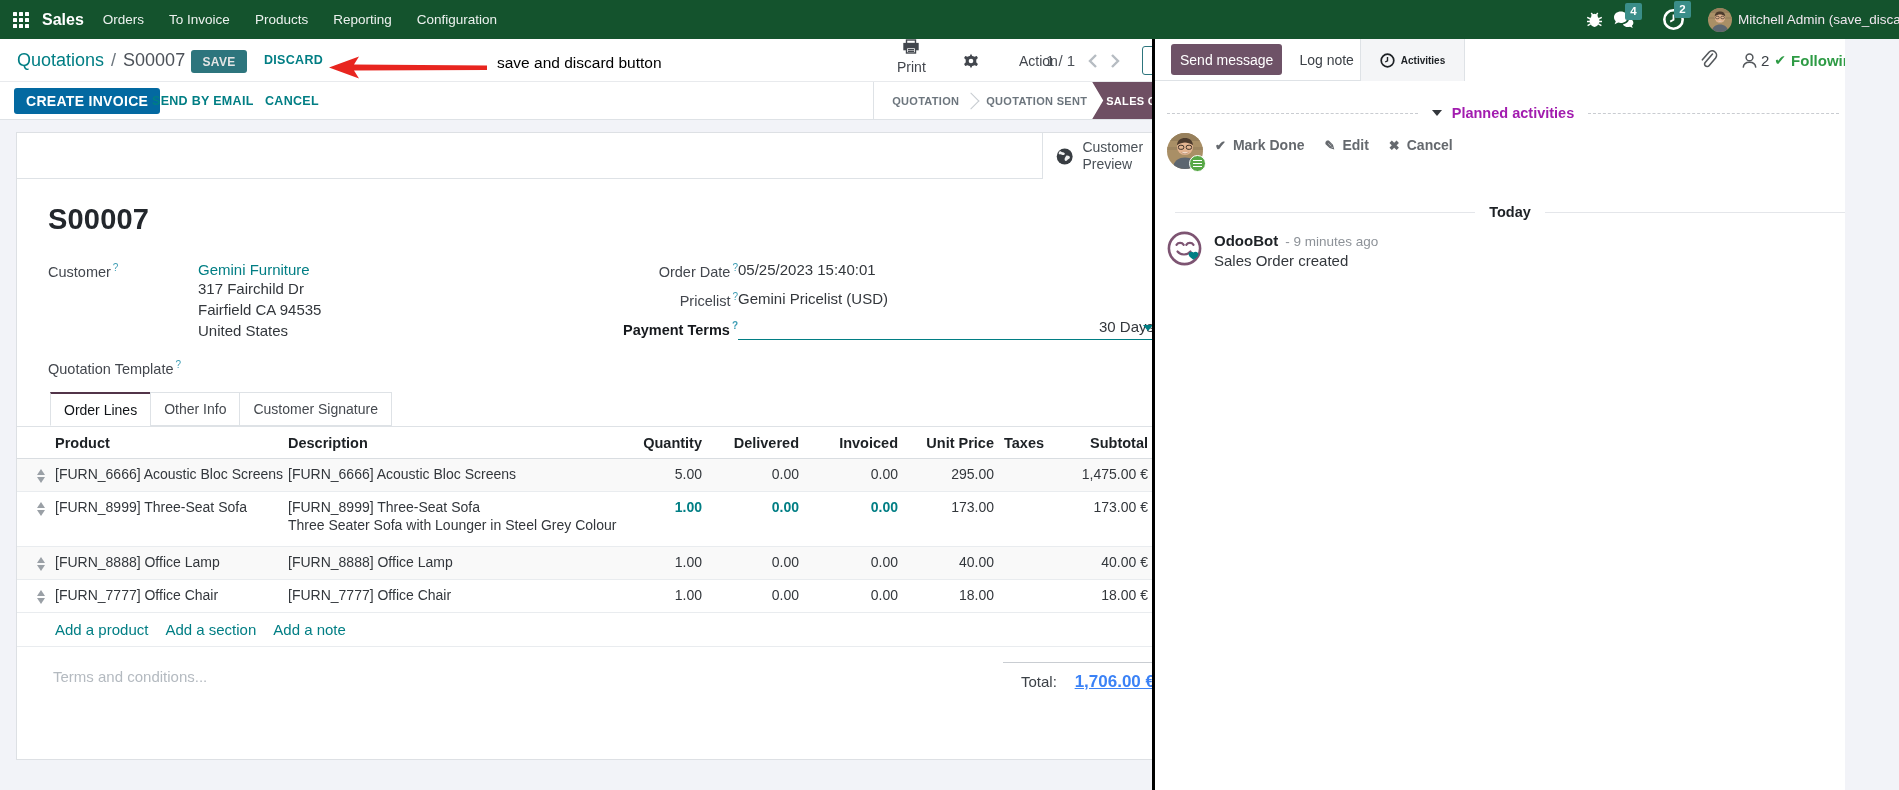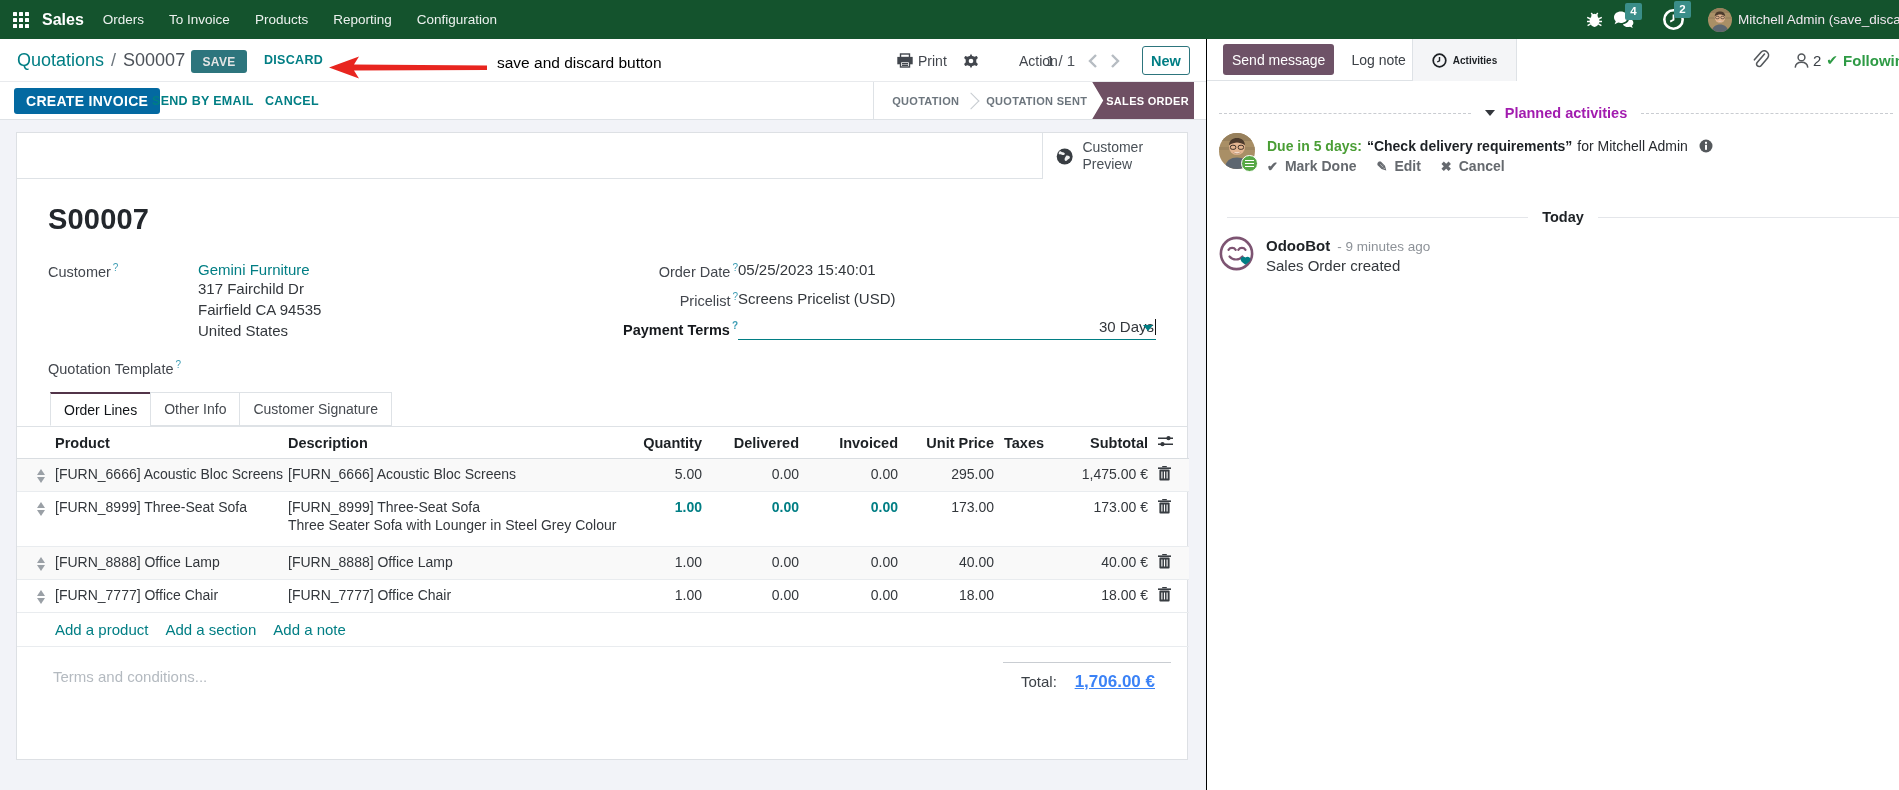--- a/index.html
+++ b/index.html
@@ -33,21 +33,21 @@
   .breadcrumb .bc-sep { color:#6c757d; margin:0 7px; }
   .breadcrumb .bc-current { color:#4c5158; }
   .save-button { position:absolute; left:191px; top:11px; width:56px; height:23px; background:#2d757d;
     color:#e5e5e5; font-size:12px; font-weight:700; border:none; border-radius:3px; letter-spacing:.3px;
     cursor:pointer; font-family:inherit; }
   .discard-button { position:absolute; left:264px; top:14px; background:none; border:none; color:#017e84;
     font-size:12.5px; font-weight:700; letter-spacing:.3px; cursor:pointer; font-family:inherit; }
   .cp-right { position:absolute; left:0; top:0; width:100%; height:43px; }
   .cp-item { position:absolute; top:0; height:43px; display:flex; align-items:center; gap:5px;
     font-size:14px; font-weight:500; color:#42464d; cursor:pointer; }
-  .cp-print { left:897px; } .cp-action { left:963px;gap:40px; }
+  .cp-print { left:897px;flex-direction:column; } .cp-action { left:963px;gap:40px; }
   .pager { position:absolute; left:1046px; top:0; line-height:43px; font-size:15px; color:#4c5158; }
   .pager-arrows { position:absolute; left:1087px; top:14px; display:flex; gap:12px; }
   .pager-arrows svg { cursor:pointer; }
   .new-button { position:absolute; left:1142px; top:7px; width:48px; height:29px; border:1px solid #2d757d;
     background:#fff; color:#017e84; border-radius:3px; font-size:14.5px; font-weight:700; cursor:pointer; font-family:inherit; }
 
   
   .annotation { position:absolute; z-index:40; }
   .annotation-text { position:absolute; left:497px; top:54px; font-size:15.5px; color:#000;
     font-family:"Liberation Sans", sans-serif; z-index:40; }
@@ -136,22 +136,22 @@
 
   
   .sheet-bottom { display:flex; justify-content:space-between; align-items:flex-start; }
   .terms-placeholder { margin:21px 0 0 36px; font-size:15px; color:#b4bac0; }
   .totals { margin:15px 16px 0 0; width:168px; border-top:1px solid #c9cdd2; padding-top:9px;
     display:flex; justify-content:space-between; align-items:baseline; }
   .totals .tlabel { font-size:15px; color:#3c4147; margin-left:18px; }
   .totals .tvalue { font-size:17px; font-weight:700; color:#3b82f6; padding-right:16px;text-decoration:underline; }
 
   
-  .chatter { position:absolute; left:1206px; top:39px; width:693px; height:751px; background:#fff;
-    border-left:1px solid #000000; overflow:hidden; }
+  .chatter { position:absolute; left:1152px; top:39px; width:693px; height:751px; background:#fff;
+    border-left:3px solid #000000; overflow:hidden; }
   .chatter-top { position:relative; height:42px; }
   .chatter-tabs { position:absolute; left:0; top:0; width:310px; height:42px; border-bottom:1px solid #dee2e6;
     display:flex; align-items:center; }
   .send-message-button { margin-left:16px; height:31px; padding:0 9px; background:#6e5267; color:#fff;
     border:none; border-radius:3px; font-size:14px; font-weight:500; cursor:pointer; font-family:inherit; }
   .log-note-button { margin-left:17px; background:none; border:none; font-size:14px; font-weight:500;
     color:#3c4147; cursor:pointer; font-family:inherit; }
   .activities-tab { position:absolute; left:205px; top:0; width:105px; height:42px;
     border-left:1px solid #dee2e6; border-right:1px solid #dee2e6; background:#f4f5f7;
     display:flex; align-items:center; justify-content:center; gap:6px; cursor:pointer; }
@@ -358,21 +358,21 @@
                 <span class="flabel"><span>Quotation Template</span><span class="fsup">?</span></span>
               </div>
             </div>
             <div class="col-right">
               <div class="frow">
                 <span class="flabel"><span>Order Date</span><span class="fsup">?</span></span>
                 <span class="fvalue">05/25/2023 15:40:01</span>
               </div>
               <div class="frow">
                 <span class="flabel"><span>Pricelist</span><span class="fsup">?</span></span>
-                <span class="fvalue">Screens Pricelist (USD)</span>
+                <span class="fvalue">Gemini Pricelist (USD)</span>
               </div>
               <div class="frow">
                 <span class="flabel bold"><span>Payment Terms</span><span class="fsup">?</span></span>
                 <span class="input-underline">
                   <span class="fvalue">30 Days</span><span class="cursor-bar"></span>
                   <span class="dd-caret"></span>
                 </span>
               </div>
             </div>
           </div>
@@ -581,30 +581,20 @@
             <path d="M14.4 19.4 C16.2 21.2 19.8 21.2 21.6 19.4" fill="#fff" stroke="#b0805d" stroke-width="0.7"></path>
           </svg>
         </span>
         <span class="act-badge">
             <i></i>
             <i></i>
             <i></i>
           </span>
       </span>
       <div class="activity-body">
-        <div class="act-line1">
-          <span class="due-text">Due in 5 days:</span>
-          <span class="act-summary">“Check delivery requirements”</span>
-          <span class="act-for">for Mitchell Admin</span>
-          <svg class="info-icon" width="14" height="14" viewBox="0 0 14 14">
-            <circle cx="7" cy="7" r="6.5" fill="#54585c"></circle>
-            <rect x="6" y="5.8" width="2" height="5" fill="#fff"></rect>
-              <rect x="6" y="2.8" width="2" height="2" fill="#fff"></rect>
-          </svg>
-        </div>
         <div class="act-line2">
           <button class="act-btn">
               <span class="ic">✔</span>
               <span>Mark Done</span>
             </button>
           <button class="act-btn">
               <span class="ic">✎</span>
               <span>Edit</span>
             </button>
           <button class="act-btn">

